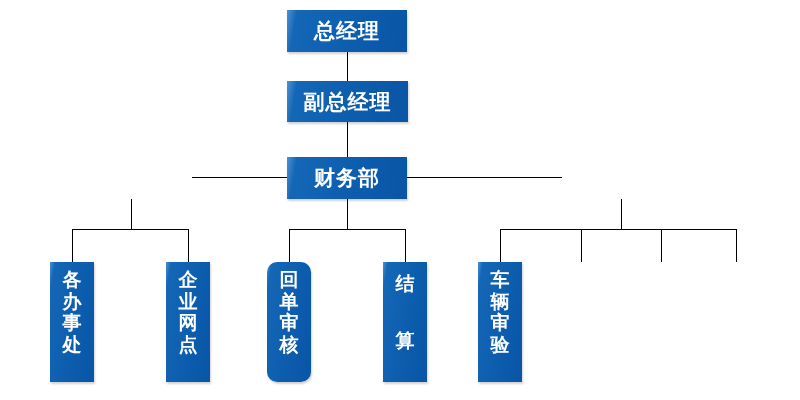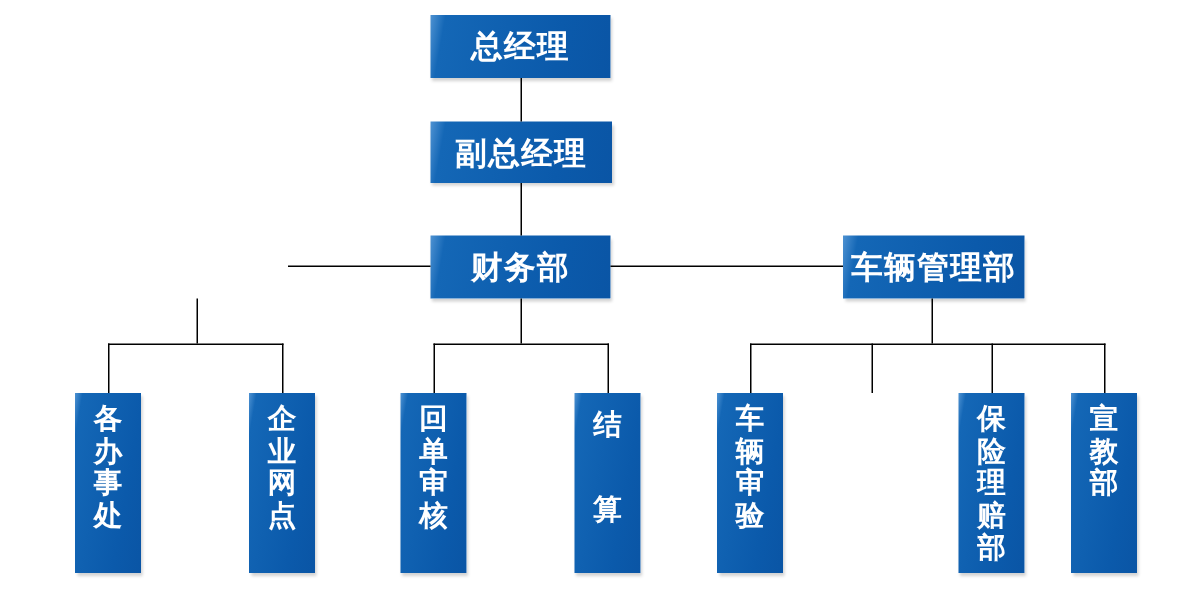--- a/index.html
+++ b/index.html
@@ -59,42 +59,35 @@
 </head>
 <body>
 
 <div class="chart">
 
   <div class="box hbox" style="left:287px; top:10px; width:120px; height:42px;">总经理</div>
 
   <div class="box hbox" style="left:287px; top:81px; width:121px; height:41px;font-family:Liberation Serif, serif;">副总经理</div>
 
   <div class="box hbox" style="left:287px; top:157px; width:120px; height:42px;text-align:center;">财务部</div>
-  <div class="box hbox" style="left:562px; top:157px; width:121px; height:42px;">车辆管理部</div>
 
   <div class="box vbox" style="left:166px;">
     <span class="vtext">企业网点</span>
   </div>
   <div class="box vbox" style="left:50px;">
     <span class="vtext">各办事处</span>
   </div>
-  <div class="box vbox" style="left:267px;">
+  <div class="box vbox" style="left:267px;border-radius:10px;">
     <span class="vtext">回单审核</span>
   </div>
   <div class="box vbox" style="left:478px;">
     <span class="vtext">车辆审验</span>
   </div>
   <div class="box vbox spread" style="left:383px;">
     <span class="vtext">结算</span>
-  </div>
-  <div class="box vbox" style="left:639px;">
-    <span class="vtext">保险理赔部</span>
-  </div>
-  <div class="box vbox" style="left:714px;">
-    <span class="vtext">宣教部</span>
   </div>
 
   <div class="line v" style="left:347px; top:52px;  height:29px;"></div>
   <div class="line v" style="left:347px; top:122px; height:35px;"></div>
 
   <div class="line h" style="left:192px; top:177px; width:95px;"></div>
   <div class="line h" style="left:407px; top:177px; width:155px;"></div>
 
   <div class="line v" style="left:131px; top:199px; height:30px;"></div>
   <div class="line h" style="left:72px;  top:229px; width:117px;"></div>

